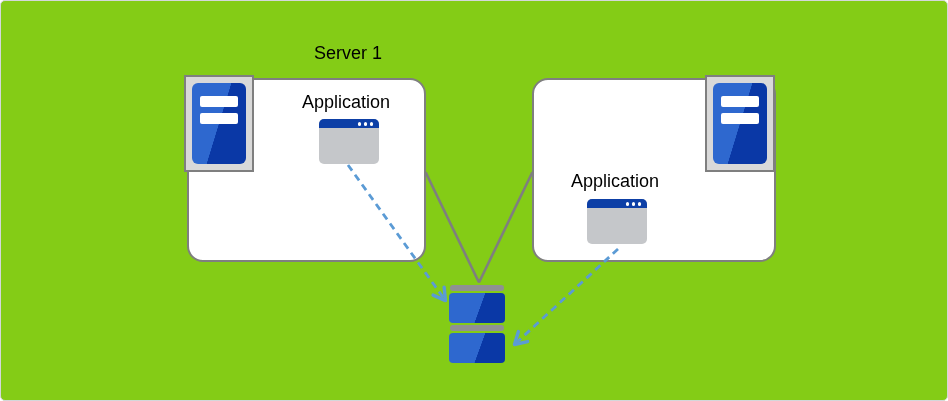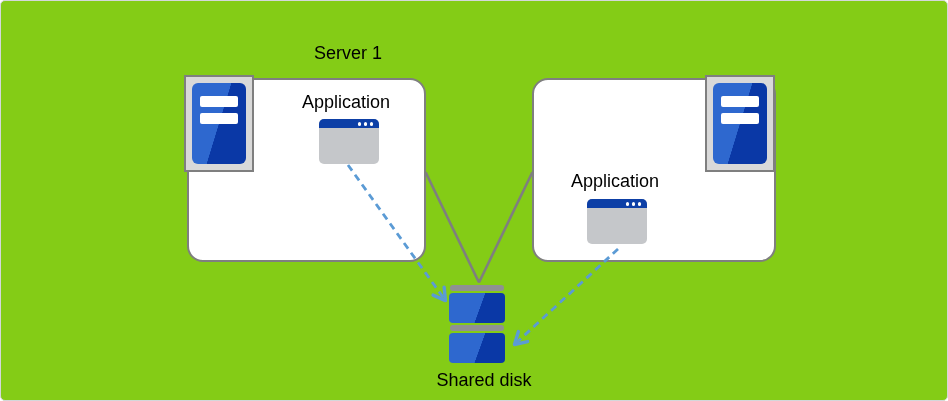--- a/index.html
+++ b/index.html
@@ -119,21 +119,20 @@
     </defs>
     <line class="gray-line" x1="425" y1="172" x2="477.5" y2="280.5"></line>
     <line class="gray-line" x1="531" y1="172" x2="478.5" y2="280.5"></line>
     <line class="dashed-arrow" x1="347" y1="164" x2="444" y2="299" marker-end="url(#arrowhead)"></line>
     <line class="dashed-arrow" x1="617" y1="248" x2="514" y2="343" marker-end="url(#arrowhead)"></line>
   </svg>
 
   <div class="label" id="server-label-1">Server 1</div>
   <div class="label" id="app-label-1">Application</div>
   <div class="label" id="app-label-2">Application</div>
-  <div class="label" id="disk-label">Shared disk</div>
 
   <div class="server-frame" id="server-frame-1">
     <div class="server-tower">
       <div class="server-slot slot-1"></div>
       <div class="server-slot slot-2"></div>
     </div>
   </div>
   <div class="server-frame" id="server-frame-2">
     <div class="server-tower">
       <div class="server-slot slot-1"></div>

